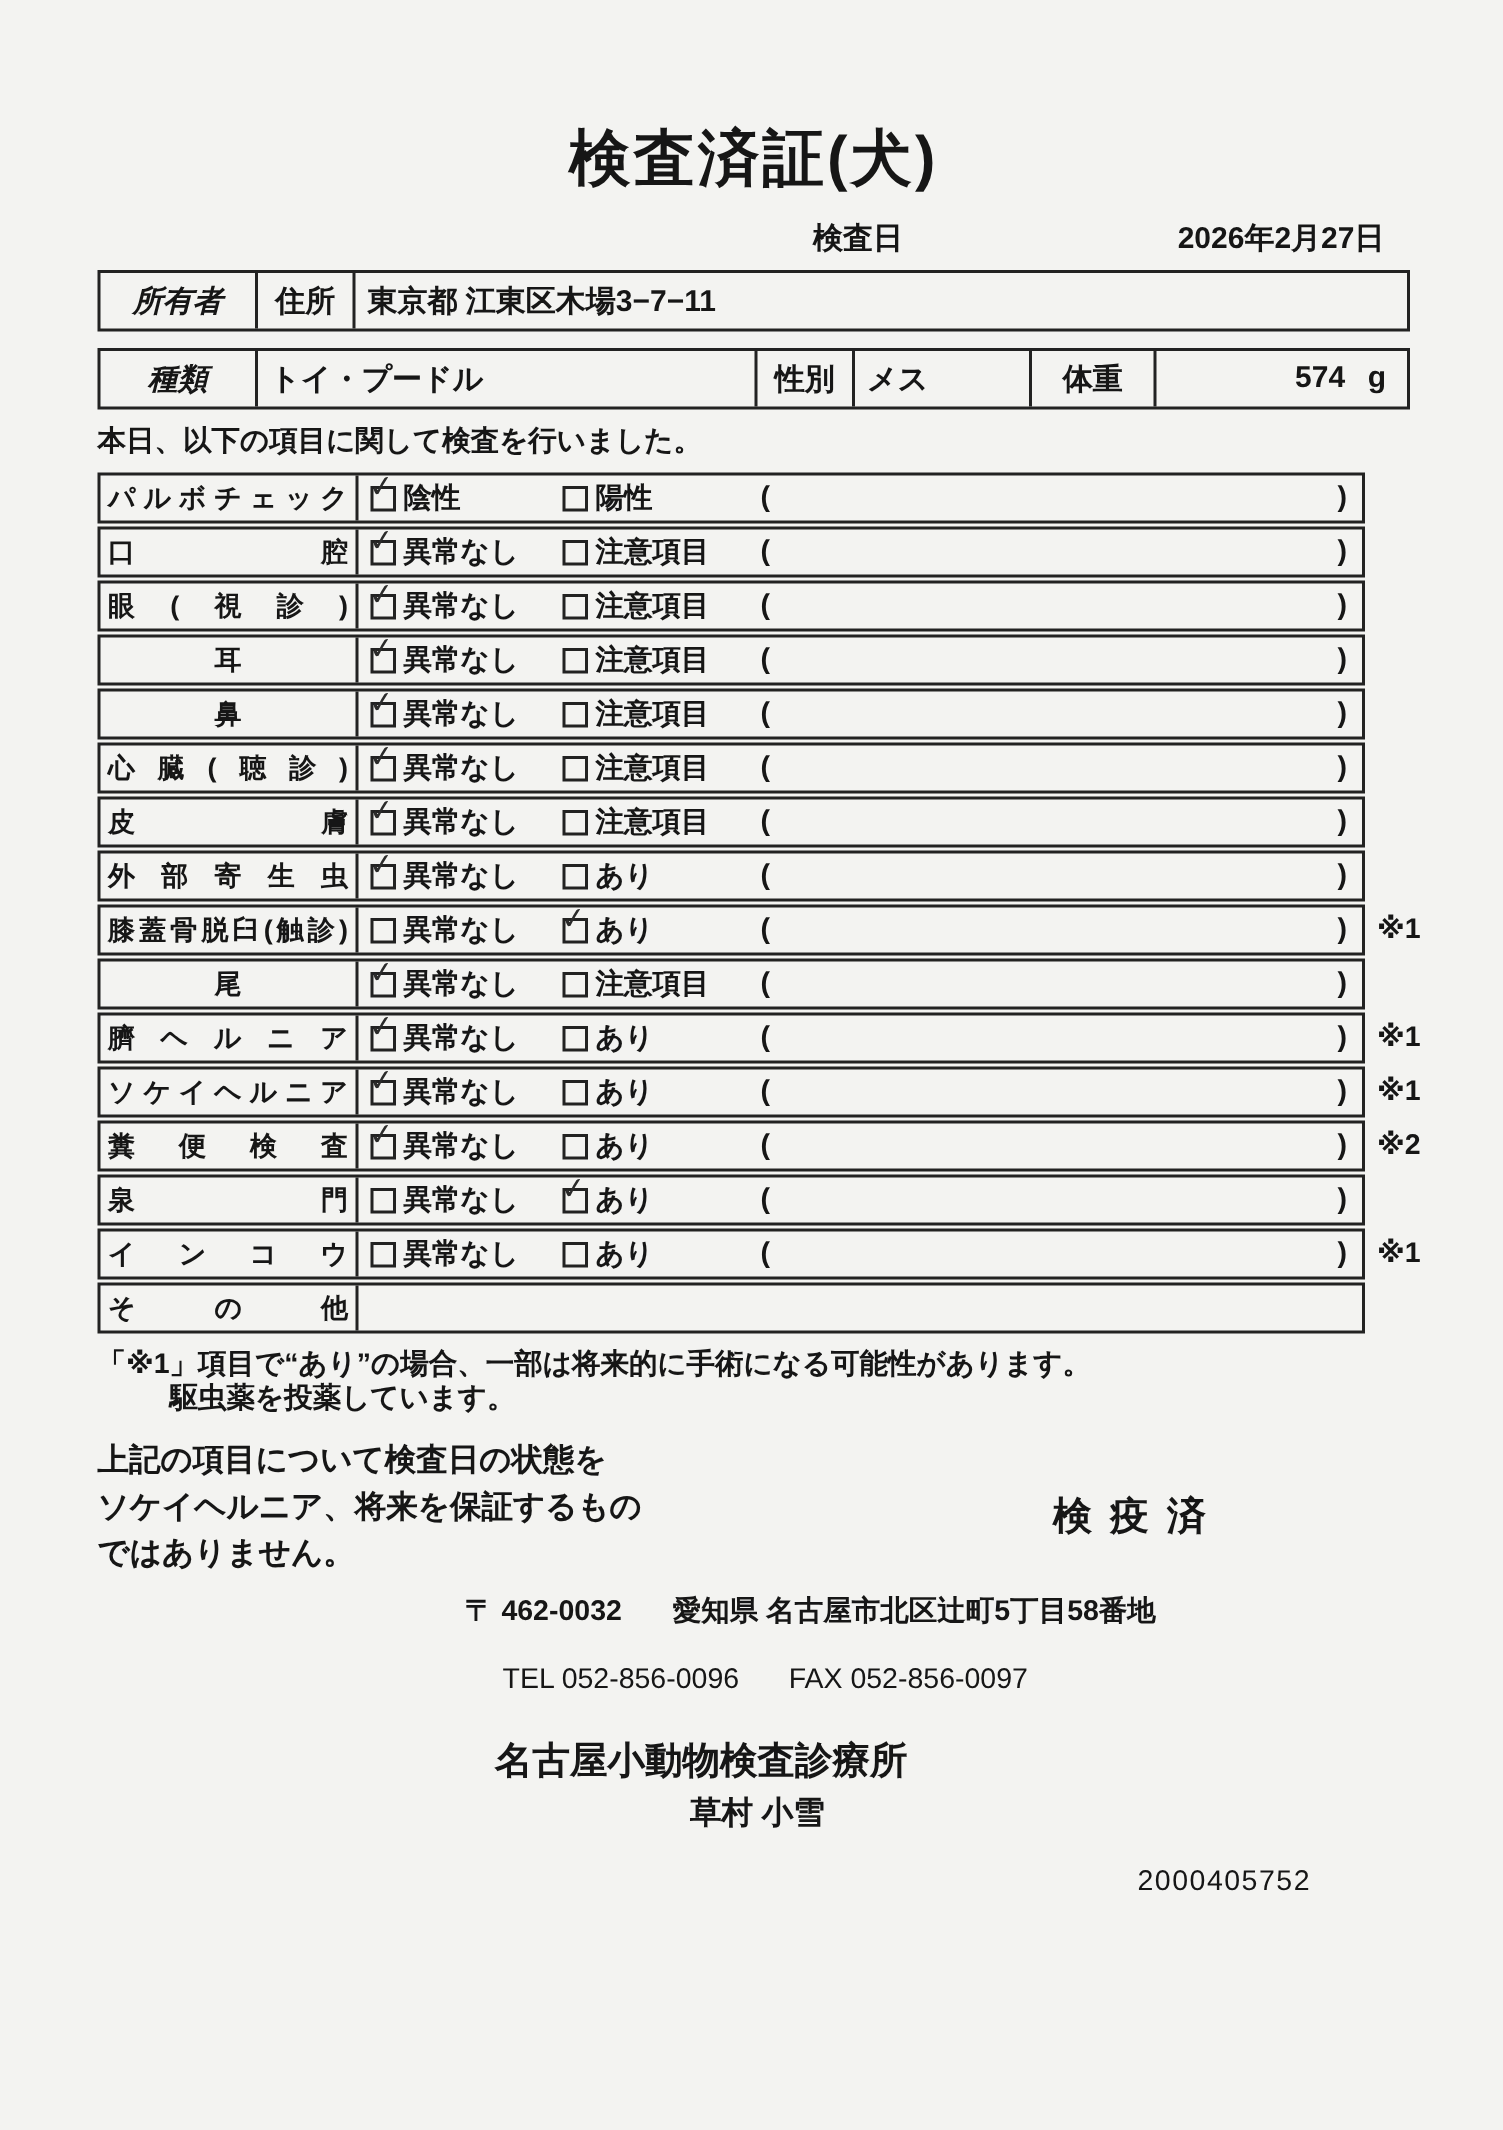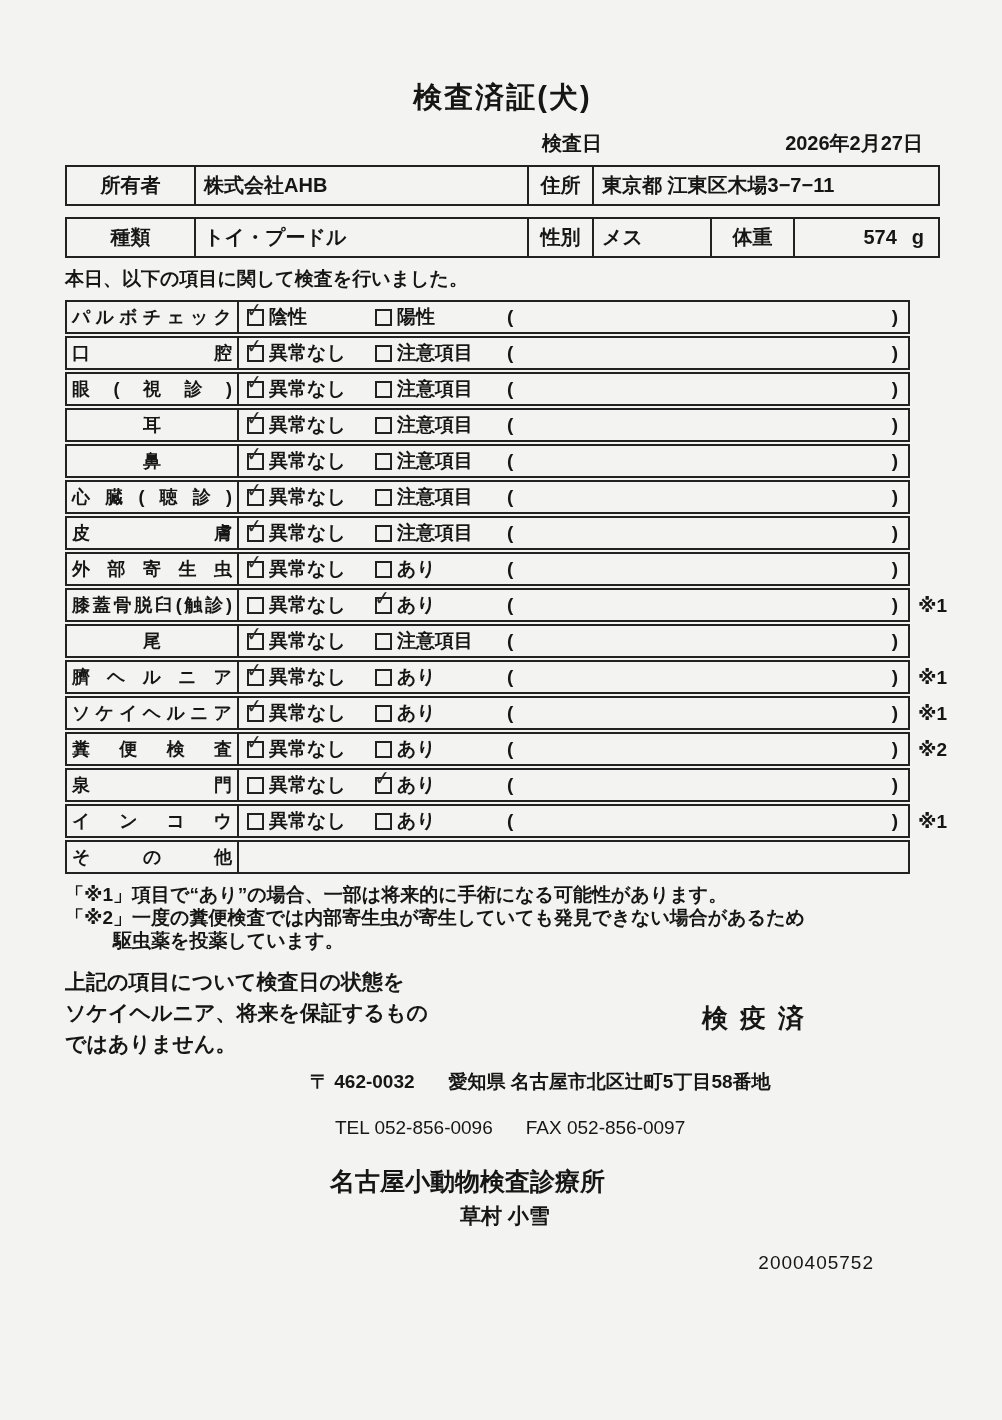--- a/index.html
+++ b/index.html
@@ -16,21 +16,21 @@
     overflow:hidden;
     box-sizing:border-box;
     padding:0 62px 0 65px;
     font-weight:600;
   }
   
   .title{
     margin:0;
     padding-top:78px;
     text-align:center;
-    font-size:29px;
+    font-size:41px;
     font-weight:bold;
     letter-spacing:2px;
   }
   .exam-date-row{
     display:flex;
     align-items:flex-end;
     margin-top:15px;
     height:24px;
     font-size:20px;
   }
@@ -48,21 +48,21 @@
     display:flex;align-items:center;
     box-sizing:border-box;
     font-size:20px;
     padding:0 8px;
     overflow:hidden;white-space:nowrap;
   }
   .cell.brd{border-right:2px solid #222;}
   .cell.lab{justify-content:center;padding:0 4px;}
   .owner-table{margin-top:8px;}
   .info-table{margin-top:11px;}
-  .w-rowlab{width:129px;}
+  .w-rowlab{width:105px;font-style:italic;}
   .w-val1{width:333px;}
   .w-lab2{width:65px;}
   .w-sexval{width:118px;}
   .w-wlab{width:83px;}
   .w-nolab{width:85px;}
   .weight-cell{flex:1;justify-content:flex-end;padding-right:14px;gap:15px;border-radius:18px;}
   .num-cell{flex:1;font-size:21px;letter-spacing:1px;}
   .flex1{flex:1;}
   
   .intro{margin-top:8px;font-size:19px;}
@@ -142,21 +142,20 @@
   <h1 class="title">検査済証(犬)</h1>
 
   <div class="exam-date-row">
     <span class="lab">検査日</span>
     <span class="val">2026年2月27日</span>
   </div>
 
   <div class="box-table owner-table">
     <div class="bt-row">
       <div class="cell lab brd w-rowlab">所有者</div>
-      <div class="cell brd w-val1">株式会社AHB</div>
       <div class="cell lab brd w-lab2">住所</div>
       <div class="cell flex1">東京都 江東区木場3−7−11</div>
     </div>
   </div>
 
   <div class="box-table info-table">
     <div class="bt-row">
       <div class="cell lab brd w-rowlab">種類</div>
       <div class="cell brd w-val1">トイ・プードル</div>
       <div class="cell lab brd w-lab2">性別</div>
@@ -431,21 +430,20 @@
         <span class="row-note">※1</span>
       </div>
       <div class="insp-row">
         <div class="row-label">その他</div>
         <div class="row-content"></div>
       </div>
     </div>
 
   <div class="footnotes" id="footnotes">
       <div class="footnote">「※1」項目で“あり”の場合、一部は将来的に手術になる可能性があります。</div>
-      <div class="footnote">「※2」一度の糞便検査では内部寄生虫が寄生していても発見できない場合があるため</div>
       <div class="footnote indent">駆虫薬を投薬しています。</div>
     </div>
 
   <div class="disclaimer">
     <div id="disclaimer-lines">
         <div class="disclaimer-line">上記の項目について検査日の状態を</div>
         <div class="disclaimer-line">ソケイヘルニア、将来を保証するもの</div>
         <div class="disclaimer-line">ではありません。</div>
       </div>
     <div class="stamp">検疫済</div>

